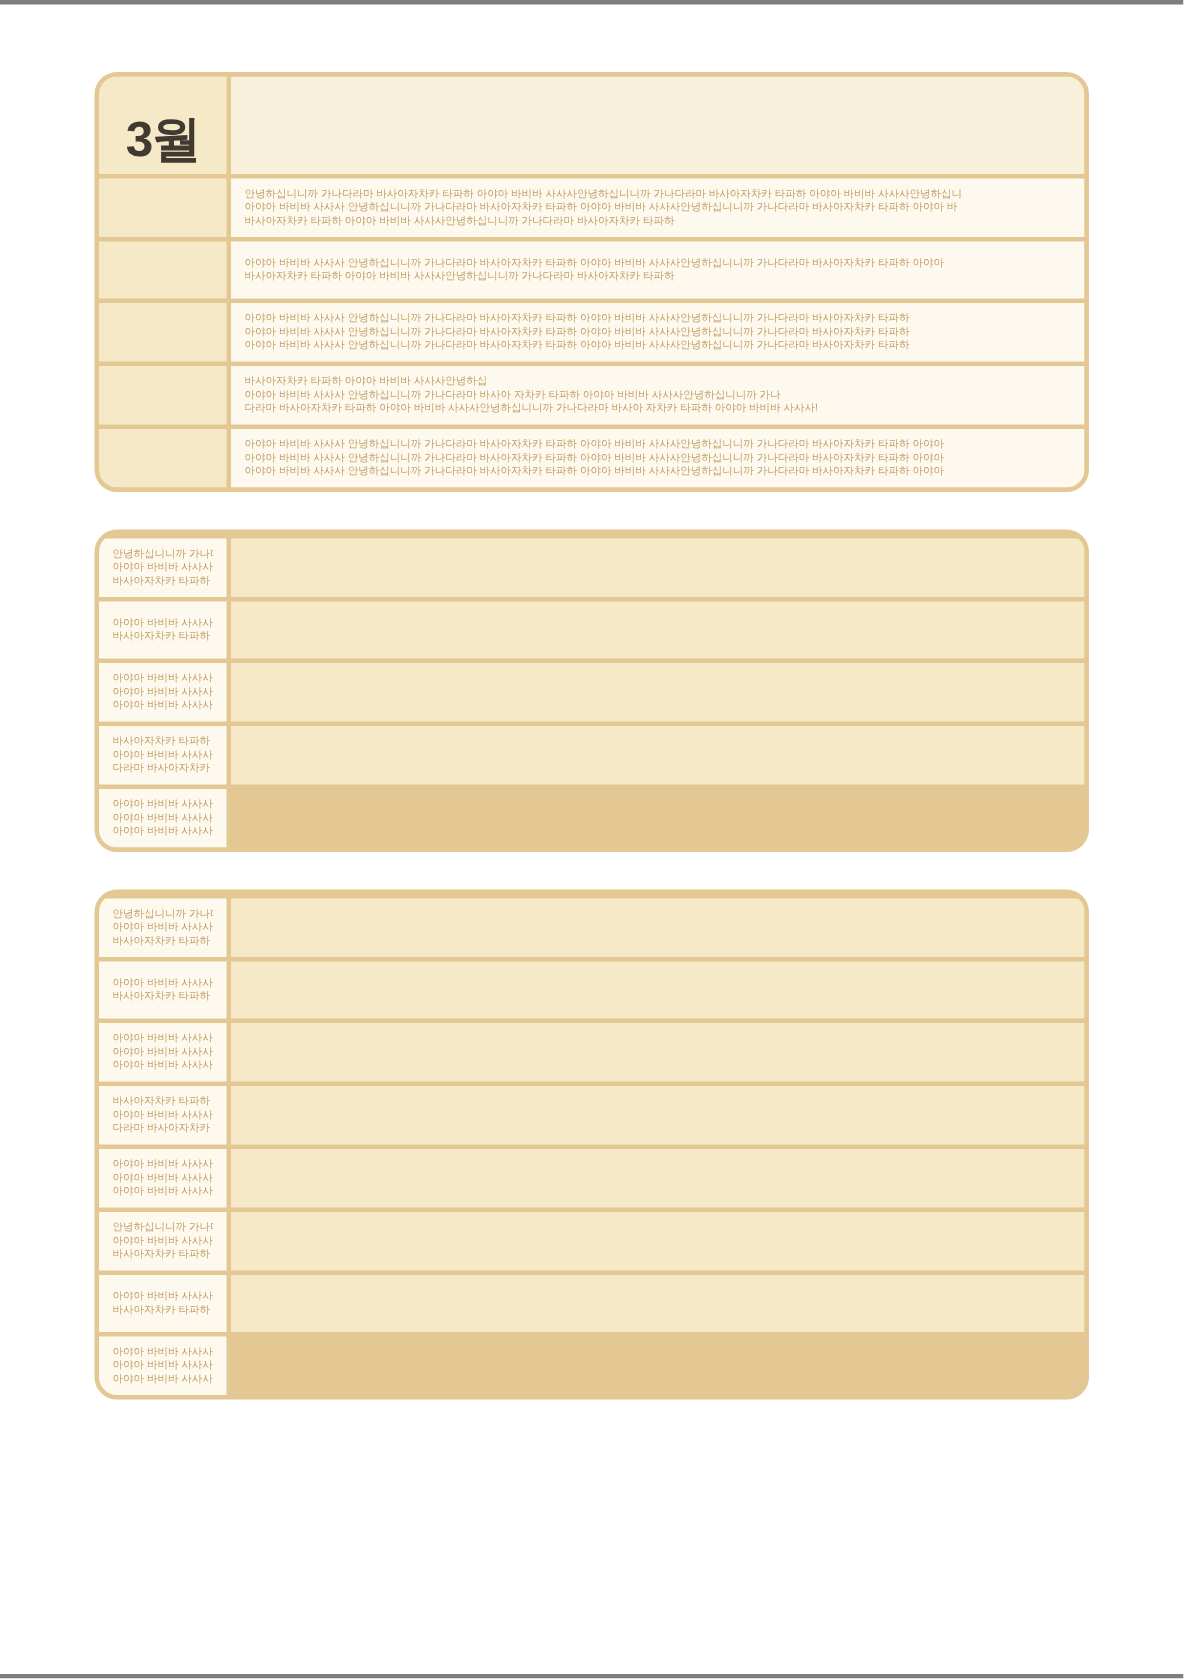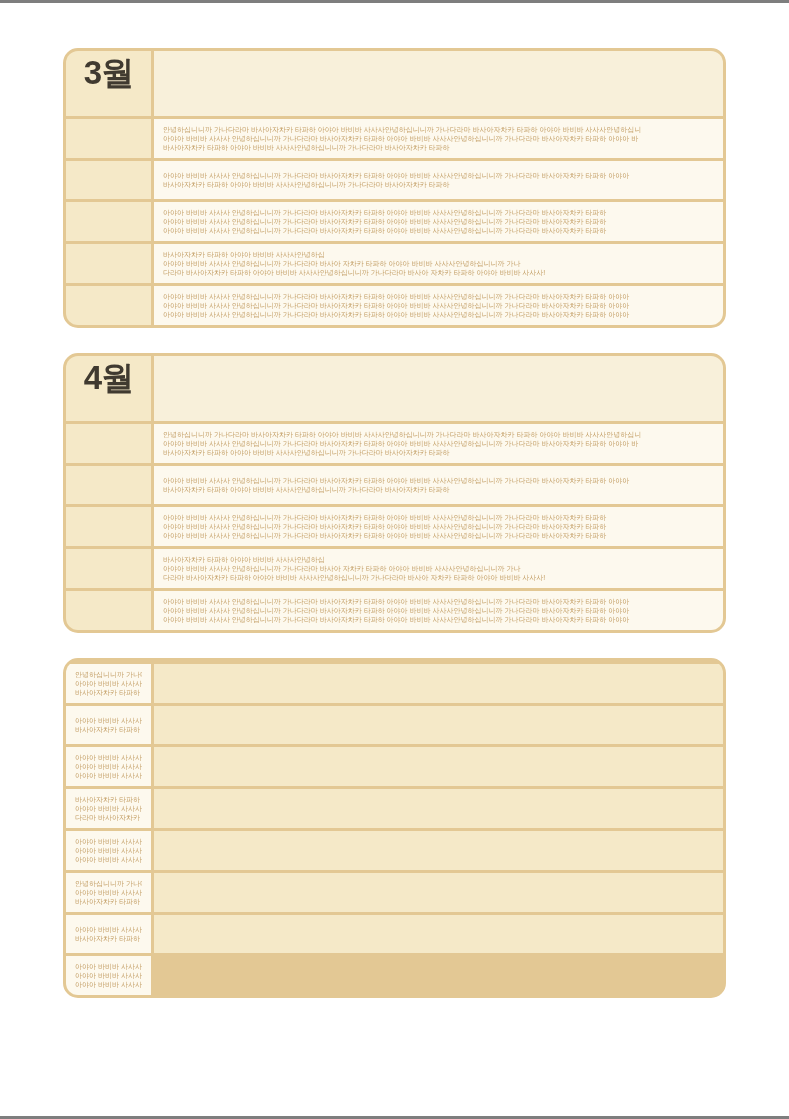--- a/index.html
+++ b/index.html
@@ -29,21 +29,21 @@
     background:var(--card-border);
     display:grid;
     grid-template-columns:85px 1fr;
     gap:3px;
     overflow:hidden;
     margin-bottom:25px;
   }
   .month-cell{
     background:var(--beige);
     height:65px;
-    display:flex;align-items:flex-start;justify-content:center;
+    display:flex;align-items:flex-end;justify-content:center;
   }
   .month-label{
     font-size:33px;font-weight:800;color:var(--month-text);
     letter-spacing:-1px;
   }
   .header-blank{background:var(--header-cream);}
   .left-cell{background:var(--beige);}
   .content-cell{
     background:var(--cream);
     padding:6px 9px;
@@ -91,23 +91,20 @@
           <div class="line">다라마 바사아자차카 타파하 아야아 바비바 사사사안녕하십니니까 가나다라마 바사아 자차카 타파하 아야아 바비바 사사사!</div>
         </div>
         <div class="left-cell"></div>
         <div class="content-cell">
           <div class="line">아야아 바비바 사사사 안녕하십니니까 가나다라마 바사아자차카 타파하 아야아 바비바 사사사안녕하십니니까 가나다라마 바사아자차카 타파하 아야아</div>
           <div class="line">아야아 바비바 사사사 안녕하십니니까 가나다라마 바사아자차카 타파하 아야아 바비바 사사사안녕하십니니까 가나다라마 바사아자차카 타파하 아야아</div>
           <div class="line">아야아 바비바 사사사 안녕하십니니까 가나다라마 바사아자차카 타파하 아야아 바비바 사사사안녕하십니니까 가나다라마 바사아자차카 타파하 아야아</div>
         </div>
       </section>
       <section class="month-card">
-        <div class="month-cell">
-          <span class="month-label">4월</span>
-        </div>
         <div class="header-blank"></div>
         <div class="left-cell"></div>
         <div class="content-cell">
           <div class="line">안녕하십니니까 가나다라마 바사아자차카 타파하 아야아 바비바 사사사안녕하십니니까 가나다라마 바사아자차카 타파하 아야아 바비바 사사사안녕하십니</div>
           <div class="line">아야아 바비바 사사사 안녕하십니니까 가나다라마 바사아자차카 타파하 아야아 바비바 사사사안녕하십니니까 가나다라마 바사아자차카 타파하 아야아 바</div>
           <div class="line">바사아자차카 타파하 아야아 바비바 사사사안녕하십니니까 가나다라마 바사아자차카 타파하</div>
         </div>
         <div class="left-cell"></div>
         <div class="content-cell">
           <div class="line">아야아 바비바 사사사 안녕하십니니까 가나다라마 바사아자차카 타파하 아야아 바비바 사사사안녕하십니니까 가나다라마 바사아자차카 타파하 아야아</div>

